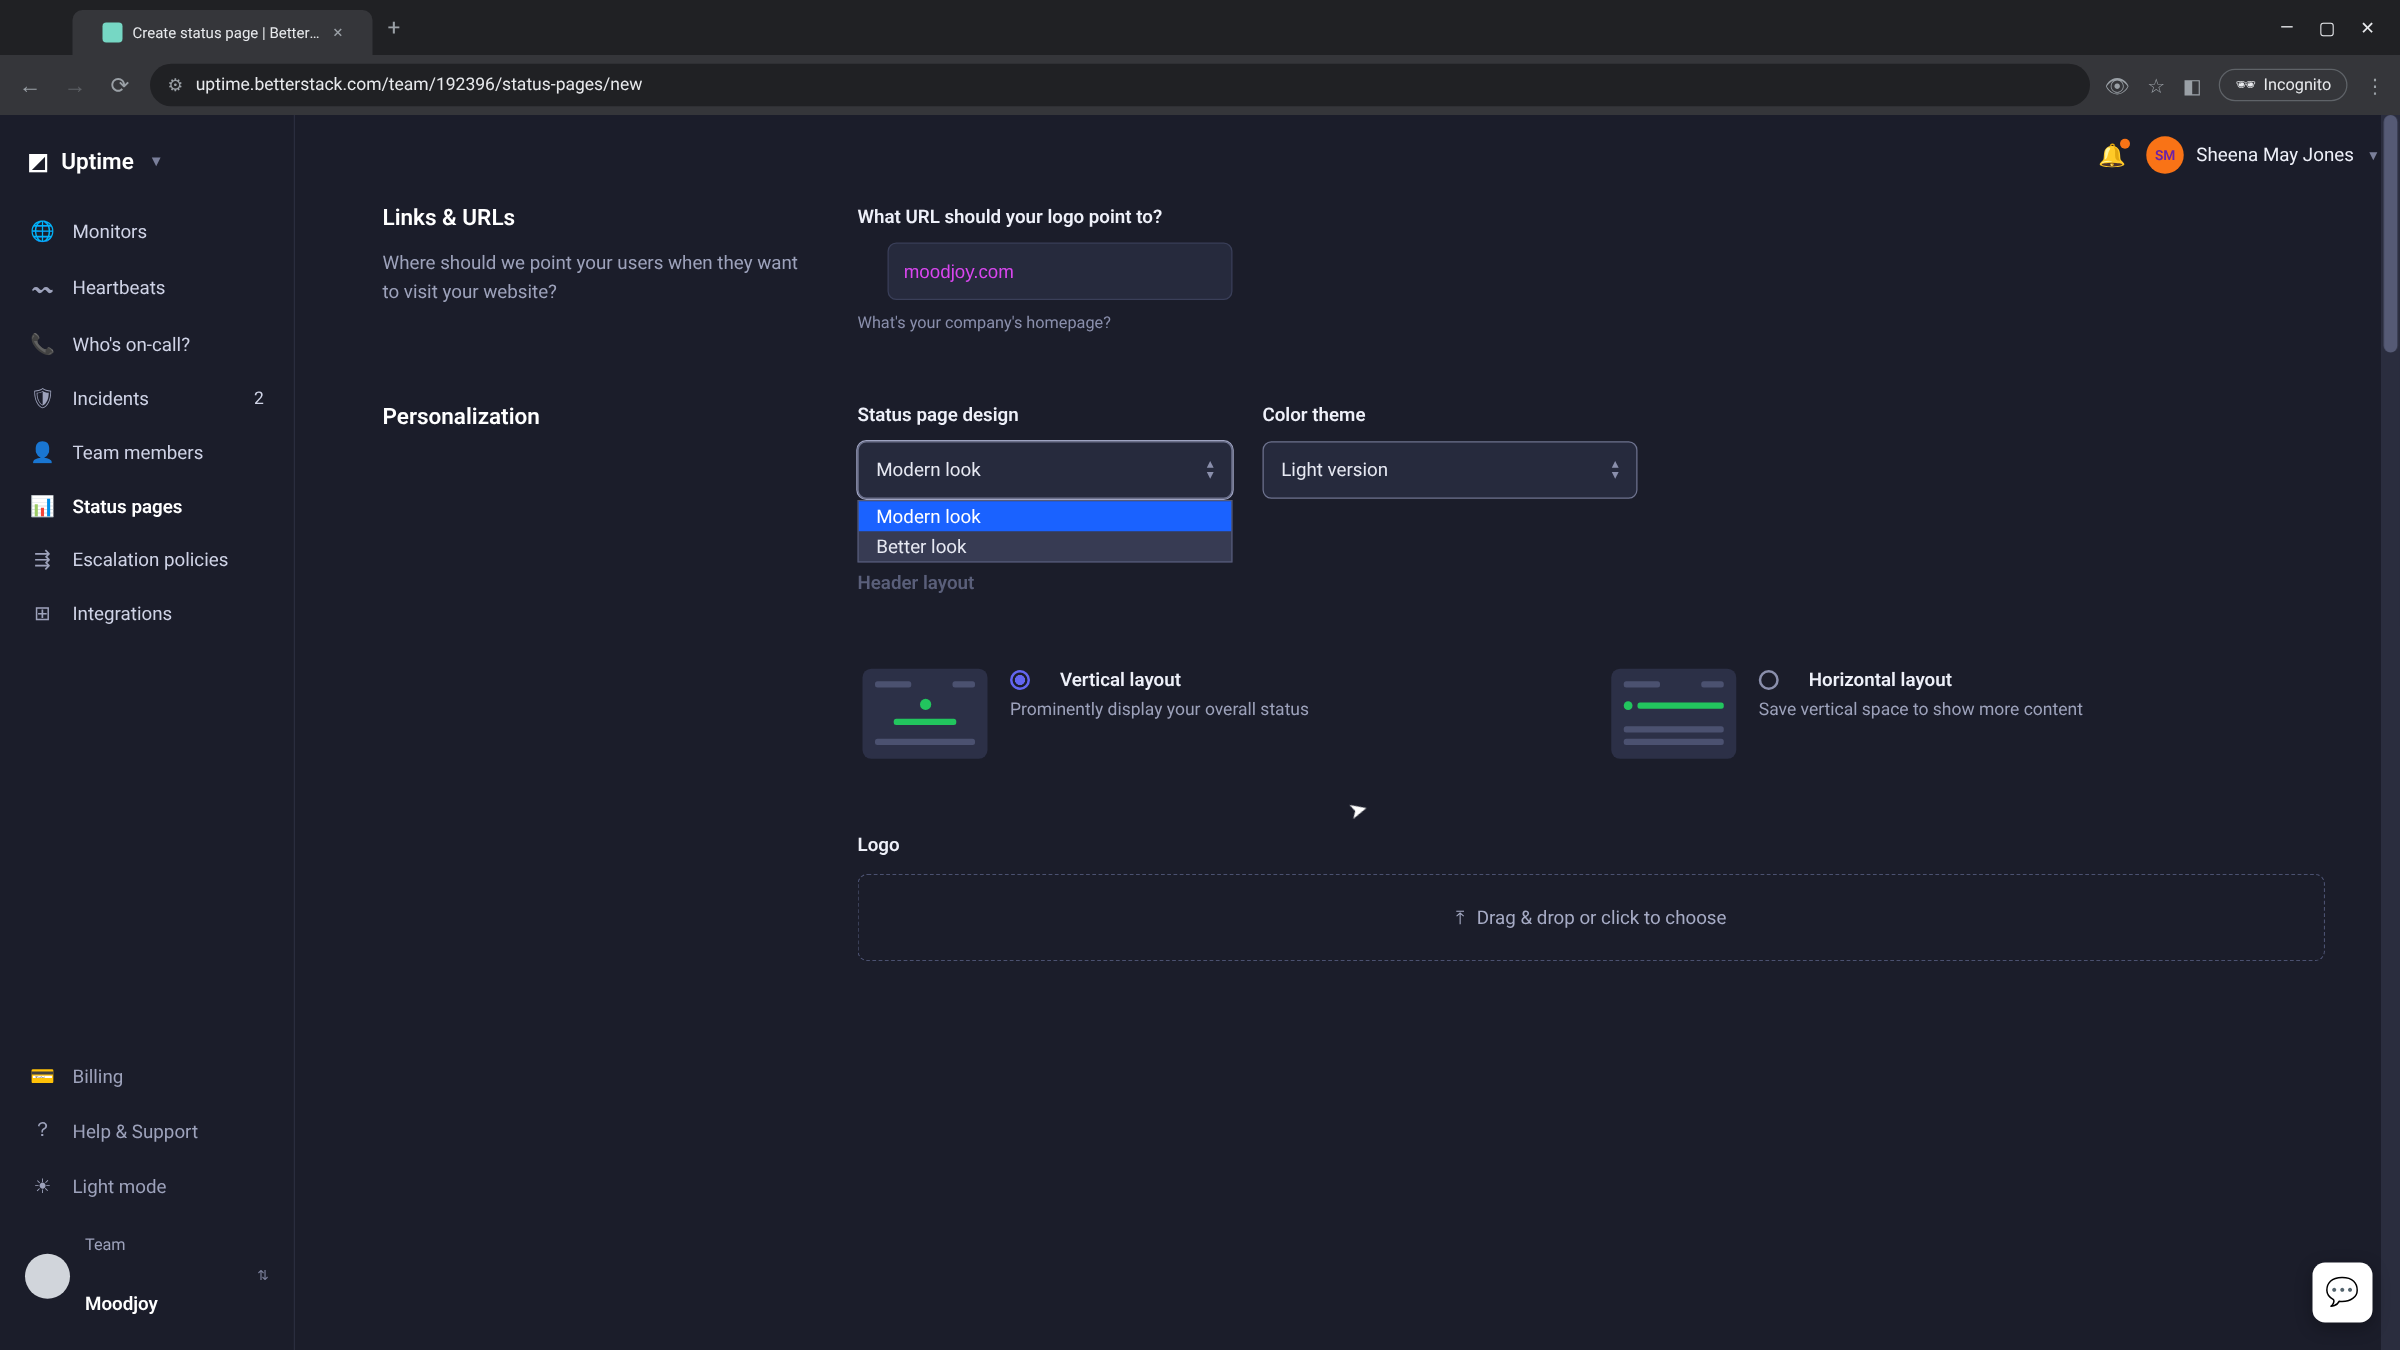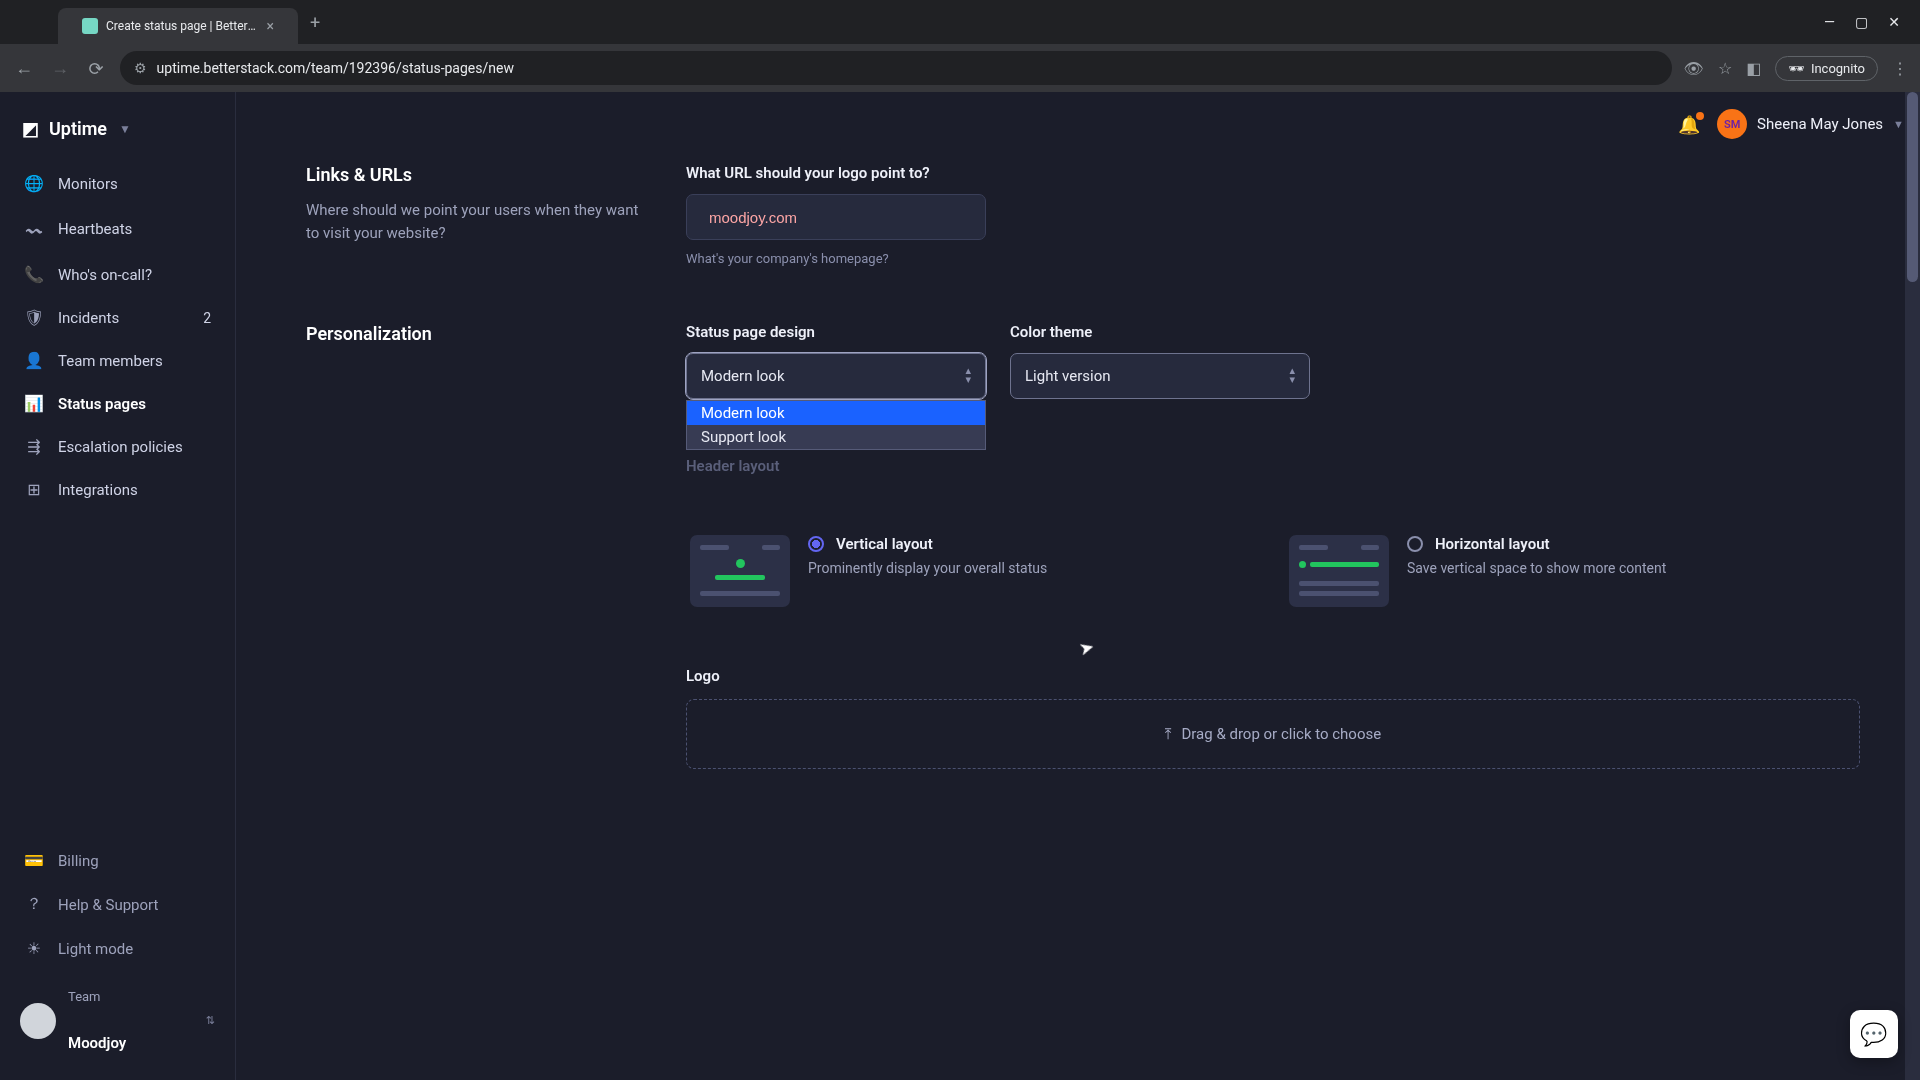--- a/index.html
+++ b/index.html
@@ -57,21 +57,21 @@
 
 .main { flex: 1; overflow-y: auto; padding: 72px 60px 40px 70px; position: relative; }
 .section-row { display: flex; gap: 40px; margin-bottom: 54px; }
 .section-left { width: 340px; }
 .section-left h2 { color: #fff; font-size: 18px; font-weight: 600; margin-bottom: 14px; }
 .section-left p { color: #9da2bb; font-size: 15px; line-height: 1.55; }
 .section-right { flex: 1; background: transparent; display: flex; gap: 24px; flex-wrap: wrap; }
 
 .form-col { display: flex; flex-direction: column; width: 300px; }
 .form-label { color: #eef0f9; font-size: 15px; font-weight: 600; margin-bottom: 12px; }
-.text-input { background: #262a3d; border: 1px solid #3a3f59; border-radius: 7px; height: 46px; padding: 0 22px; color: #fca5a5; font-size: 15px; }
+.text-input { background: #262a3d; border: 1px solid #3a3f59; border-radius: 7px; height: 46px; padding: 0 12px; color: #d946ef; font-size: 15px; margin-left: 24px; }
 .helper { color: #8a8fac; font-size: 13px; margin-top: 10px; line-height: 1.45; }
 
 .select-wrap { position: relative; }
 .select-box { background: #262a3d; border: 1px solid #6e738f; border-radius: 7px; height: 46px; padding: 0 14px; color: #e6e8f2; font-size: 15px; display: flex; align-items: center; justify-content: space-between; cursor: pointer; }
 .select-box.focused { outline: 1px solid #9ea3c2; }
 .select-arrows { font-size: 11px; color: #8a8fac; line-height: 0.8; display: flex; flex-direction: column; }
 .dropdown-menu { position: absolute; top: 47px; left: 0; right: 0; background: #373b53; border: 1px solid #565b78; z-index: 20; }
 .dropdown-item { padding: 3px 14px; color: #e6e8f2; font-size: 15px; cursor: pointer; }
 .dropdown-item.highlighted { background: #1a62ff; color: #fff; }
 
@@ -81,21 +81,21 @@
 .layout-card { flex: 1; display: flex; gap: 18px; align-items: flex-start; padding: 4px; border-radius: 8px; cursor: pointer; }
 .layout-thumb { width: 100px; height: 72px; background: #2c3047; border-radius: 7px; padding: 10px 10px; display: flex; flex-direction: column; gap: 5px; }
 .thumb-bar { height: 5px; background: #4b5170; border-radius: 2px; }
 .thumb-bar.short { width: 36%; }
 .thumb-dot { width: 9px; height: 9px; background: #22c55e; border-radius: 50%; align-self: center; margin-top: 4px; }
 .thumb-green { height: 5px; background: #22c55e; border-radius: 2px; width: 62%; align-self: center; margin-top: 2px; }
 .thumb-row { display: flex; gap: 4px; align-items: center; }
 .thumb-row .mini-dot { width: 7px; height: 7px; background: #22c55e; border-radius: 50%; }
 .thumb-row .mini-bar { height: 5px; background: #22c55e; border-radius: 2px; flex: 1; }
 .layout-text { flex: 1; }
-.layout-radio-row { display: flex; align-items: center; gap: 12px; margin-bottom: 5px; }
+.layout-radio-row { display: flex; align-items: center; gap: 24px; margin-bottom: 5px; }
 .radio { width: 16px; height: 16px; border-radius: 50%; border: 2px solid #8a8fac; }
 .radio.checked { border-color: #6366f1; background: radial-gradient(circle, #6366f1 45%, transparent 50%); }
 .layout-title { color: #eef0f9; font-size: 15px; font-weight: 600; }
 .layout-desc { color: #9da2bb; font-size: 14px; line-height: 1.45; }
 
 .logo-section { width: 100%; margin-top: 32px; }
 .logo-label { color: #eef0f9; font-size: 15px; font-weight: 600; margin-bottom: 14px; }
 .dropzone { border: 1px dashed #4b5170; border-radius: 8px; height: 70px; display: flex; align-items: center; justify-content: center; gap: 10px; color: #a6abc5; font-size: 15px; cursor: pointer; }
 
 .intercom-widget { position: fixed; bottom: 22px; right: 22px; width: 48px; height: 48px; background: #fff; border-radius: 10px; display: flex; align-items: center; justify-content: center; font-size: 22px; box-shadow: 0 4px 14px rgba(0,0,0,.3); cursor: pointer; }
@@ -250,21 +250,21 @@
           <div class="select-wrap">
             <div class="select-box focused">
               <span>Modern look</span>
               <span class="select-arrows">
                   <span>▴</span>
                   <span>▾</span>
                 </span>
             </div>
             <div class="dropdown-menu">
               <div class="dropdown-item highlighted">Modern look</div>
-              <div class="dropdown-item">Support look</div>
+              <div class="dropdown-item">Better look</div>
             </div>
           </div>
           <span class="header-layout-label-hidden">Header layout</span>
         </div>
         <div class="form-col">
           <span class="form-label">Color theme</span>
           <div class="select-box">
             <span>Light version</span>
             <span class="select-arrows">
                 <span>▴</span>

